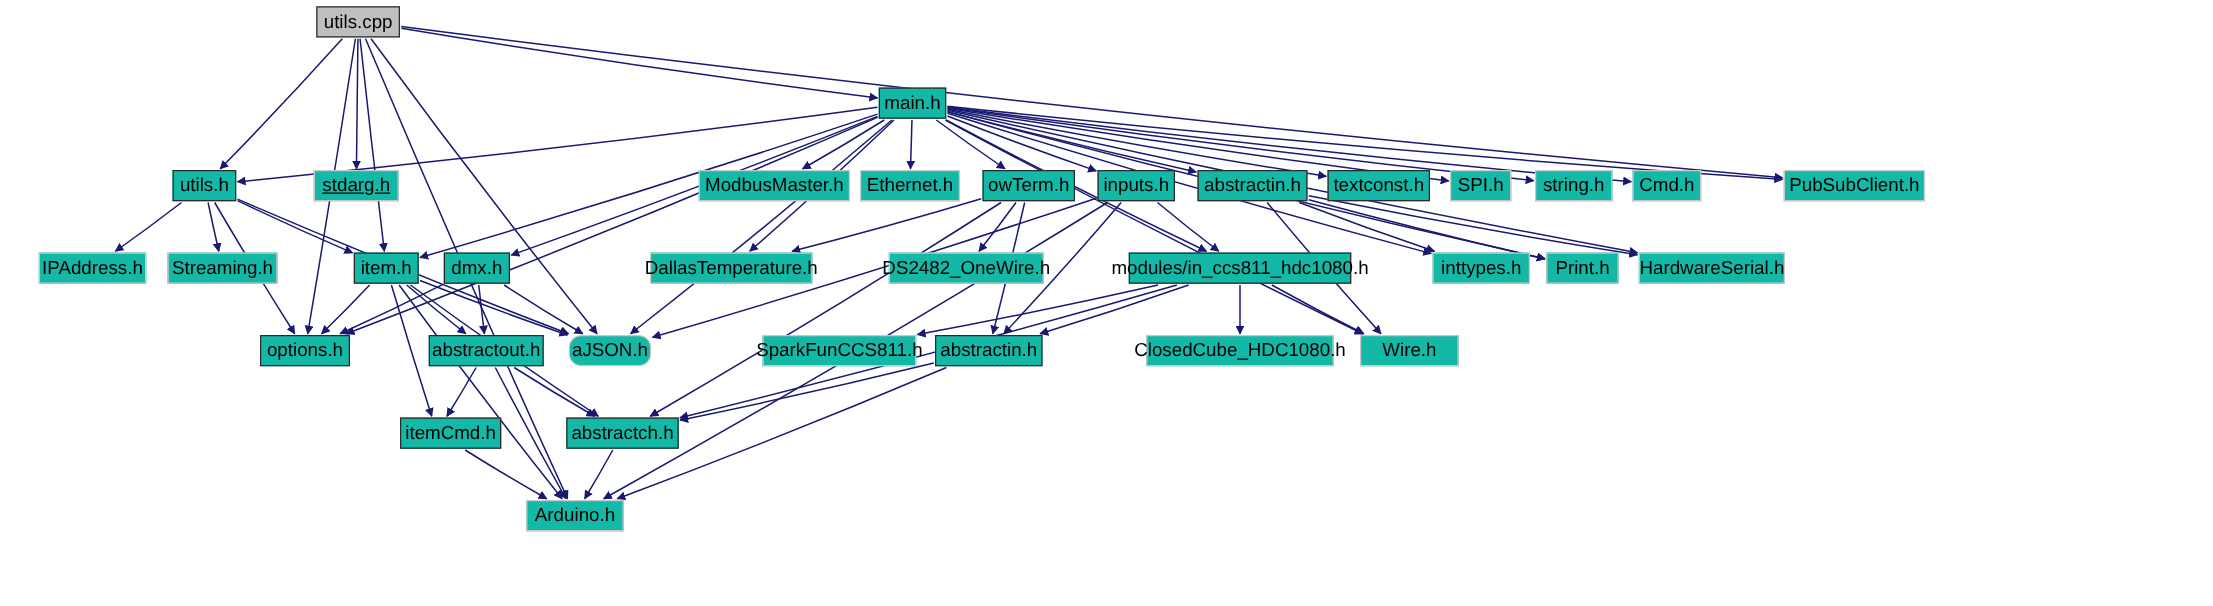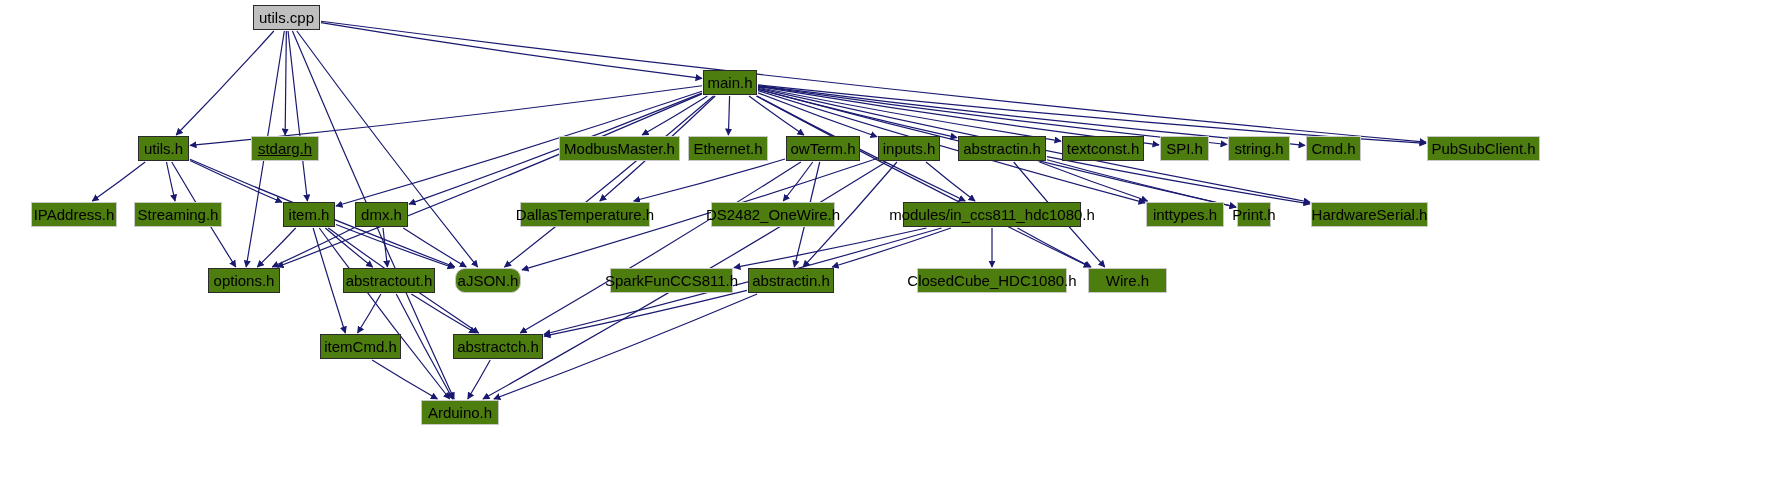--- a/index.html
+++ b/index.html
@@ -1,20 +1,20 @@
 <!DOCTYPE html>
 <html><head>
 <meta charset="utf-8">
 <style>
   html,body{margin:0;padding:0;background:#ffffff;}
   body{font-family:"Liberation Sans",sans-serif;}
   #graph-root{position:relative;width:1770px;height:485px;background:#ffffff;overflow:hidden;}
   svg#edges{position:absolute;left:0;top:0;width:1770px;height:485px;}
   .node{position:absolute;box-sizing:border-box;display:flex;align-items:center;justify-content:center;
-        background:#4d7c0f;white-space:nowrap;font-size:15px;color:#000000;line-height:1;}
+        background:#14b8a6;white-space:nowrap;font-size:15px;color:#000000;line-height:1;}
   .node.plain{border:1px solid #c8c8c8;}
   .node.strong{border:1.6px solid #2b2b2b;}
   .node.root{border:1.6px solid #2b2b2b;background:#bfbfbf;}
   .node .lbl{pointer-events:none;}
 </style>
 </head>
 <body>
 
 <div id="graph-root">
   <svg id="edges" viewBox="0 0 1770 485" preserveAspectRatio="none">
@@ -153,21 +153,21 @@
       </div>
       <div class="node plain" style="left: 711px; top: 202px; width: 124px; height: 25px;">
         <span class="lbl">DS2482_OneWire.h</span>
       </div>
       <div class="node strong" style="left: 903px; top: 202px; width: 178px; height: 25px;">
         <span class="lbl">modules/in_ccs811_hdc1080.h</span>
       </div>
       <div class="node plain" style="left: 1146px; top: 202px; width: 78px; height: 25px; text-align: right;">
         <span class="lbl">inttypes.h</span>
       </div>
-      <div class="node plain" style="left: 1237px; top: 202px; width: 34px; height: 25px;">
+      <div class="node plain" style="left: 1237px; top: 202px; width: 58px; height: 25px;">
         <span class="lbl">Print.h</span>
       </div>
       <div class="node plain" style="left: 1311px; top: 202px; width: 117px; height: 25px;">
         <span class="lbl">HardwareSerial.h</span>
       </div>
       <div class="node strong" style="left: 208px; top: 268px; width: 72px; height: 25px;">
         <span class="lbl">options.h</span>
       </div>
       <div class="node strong" style="left: 343px; top: 268px; width: 92px; height: 25px;">
         <span class="lbl">abstractout.h</span>

